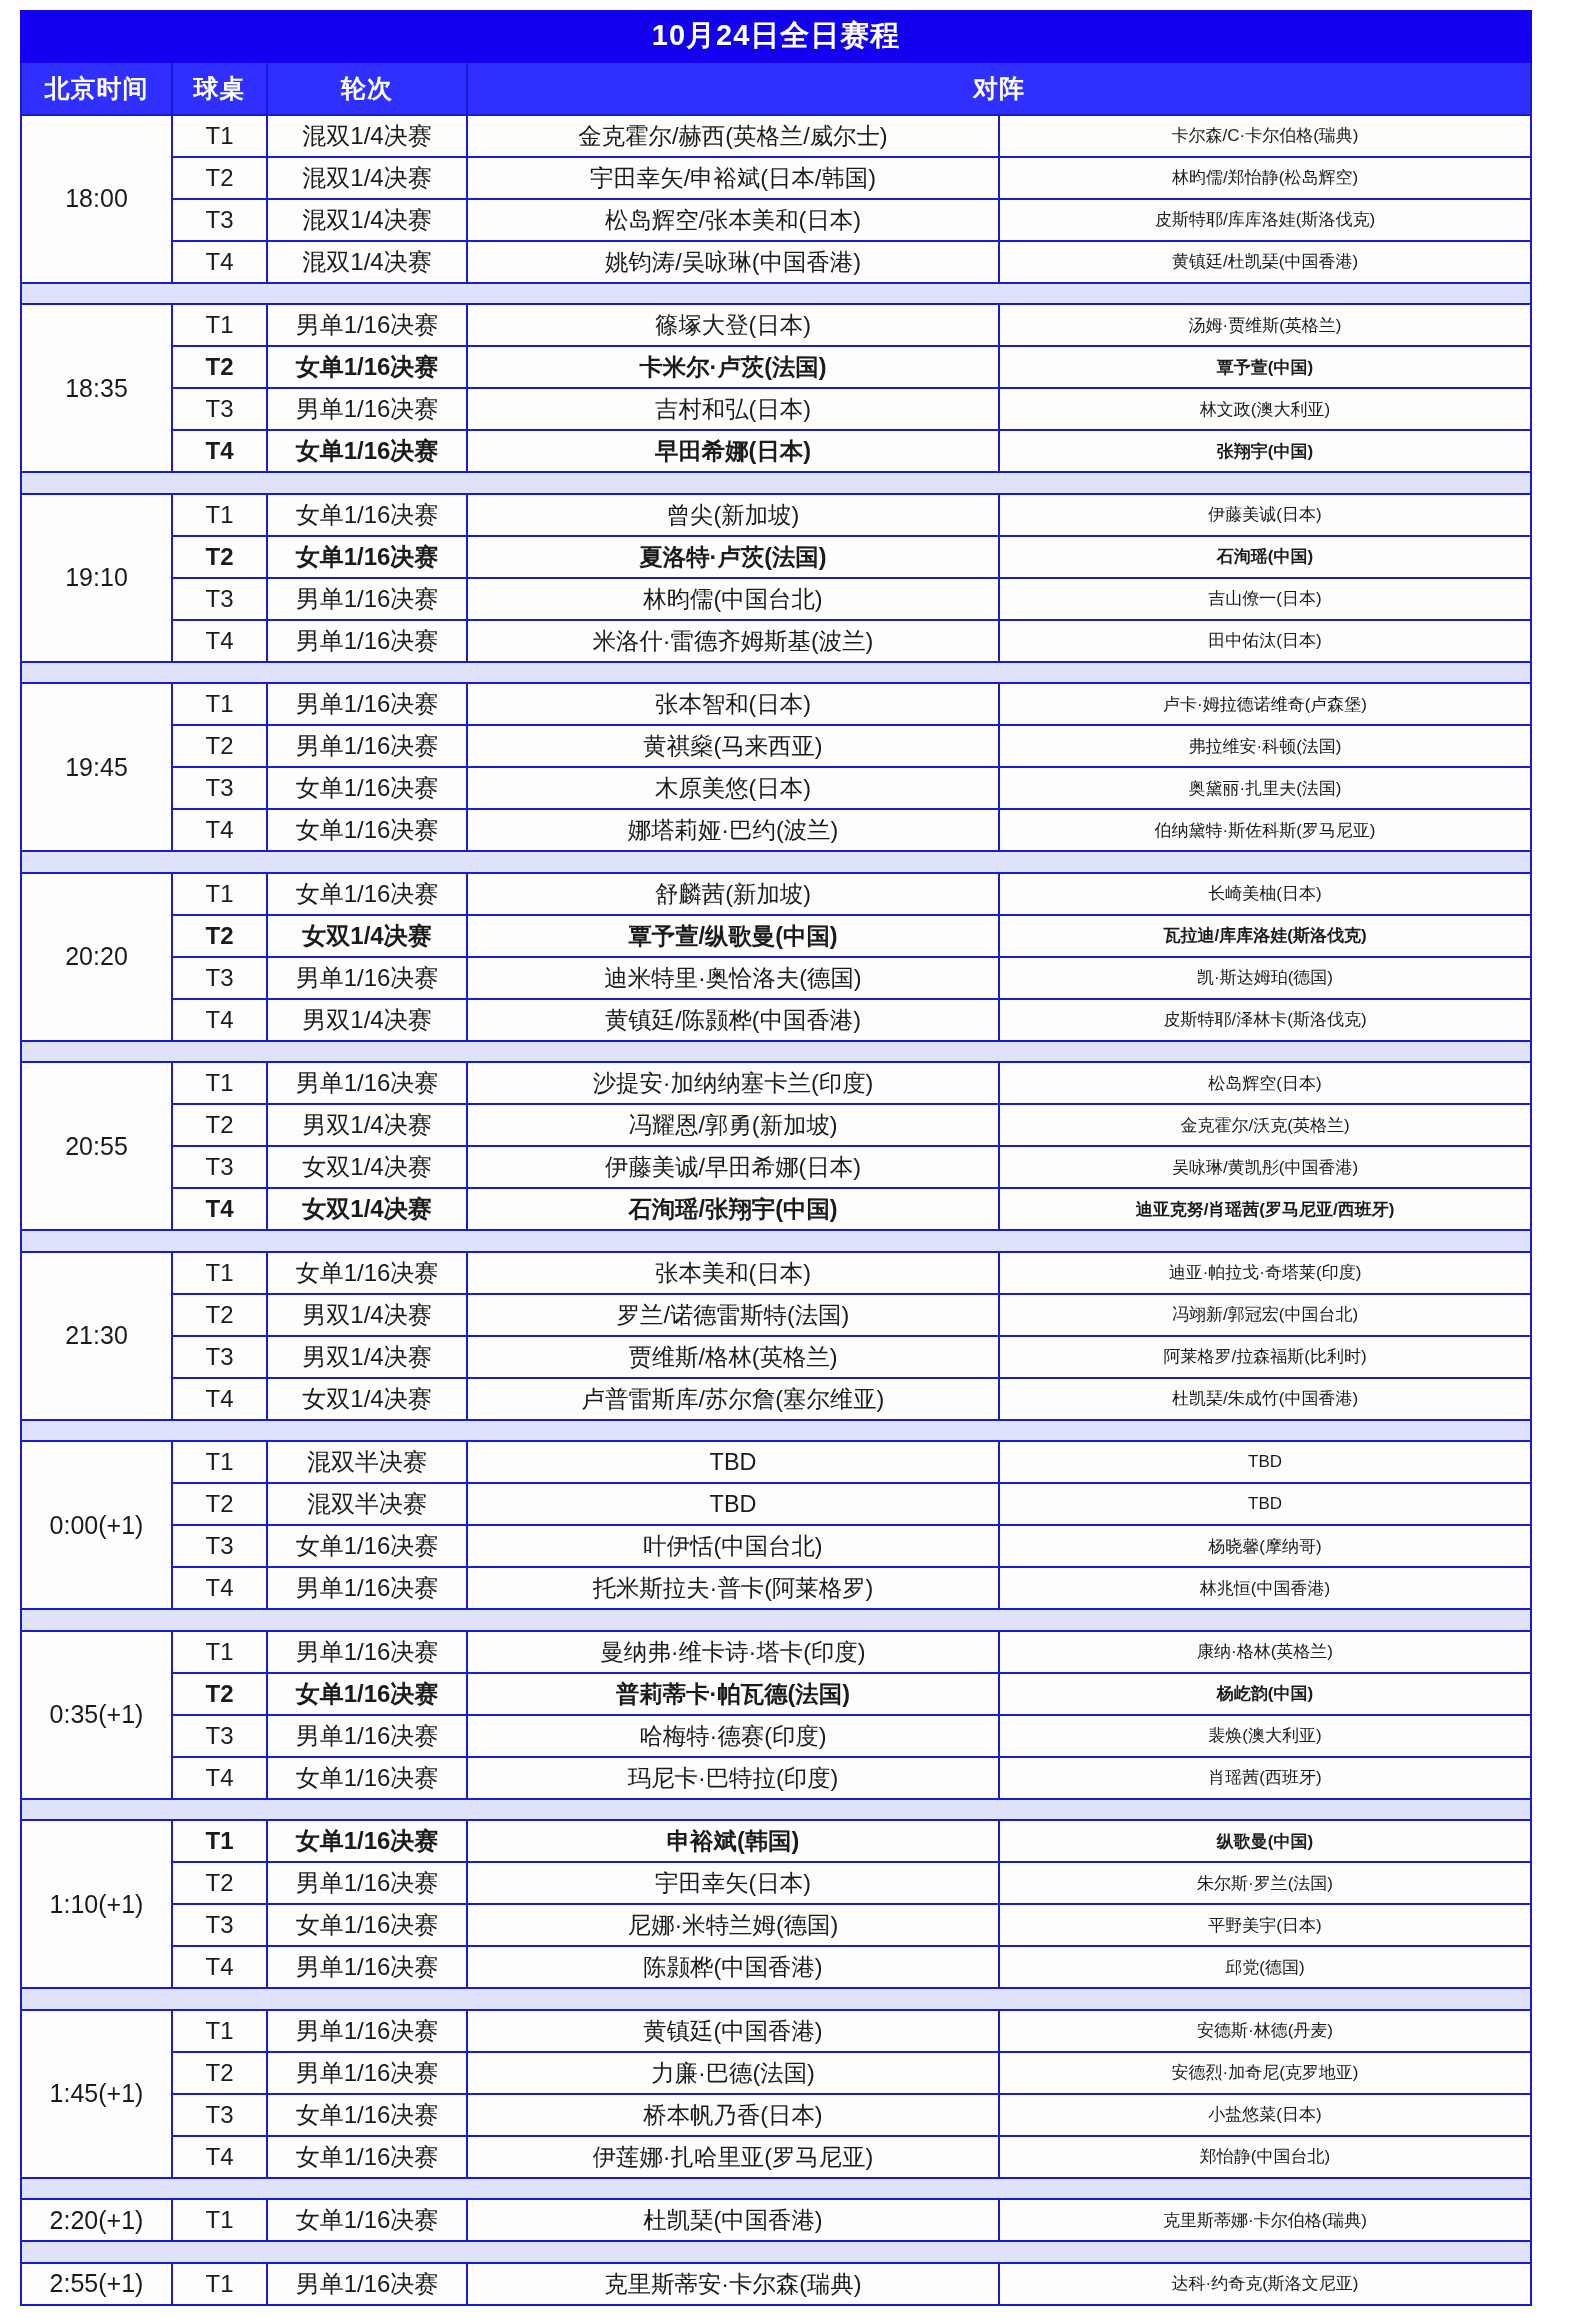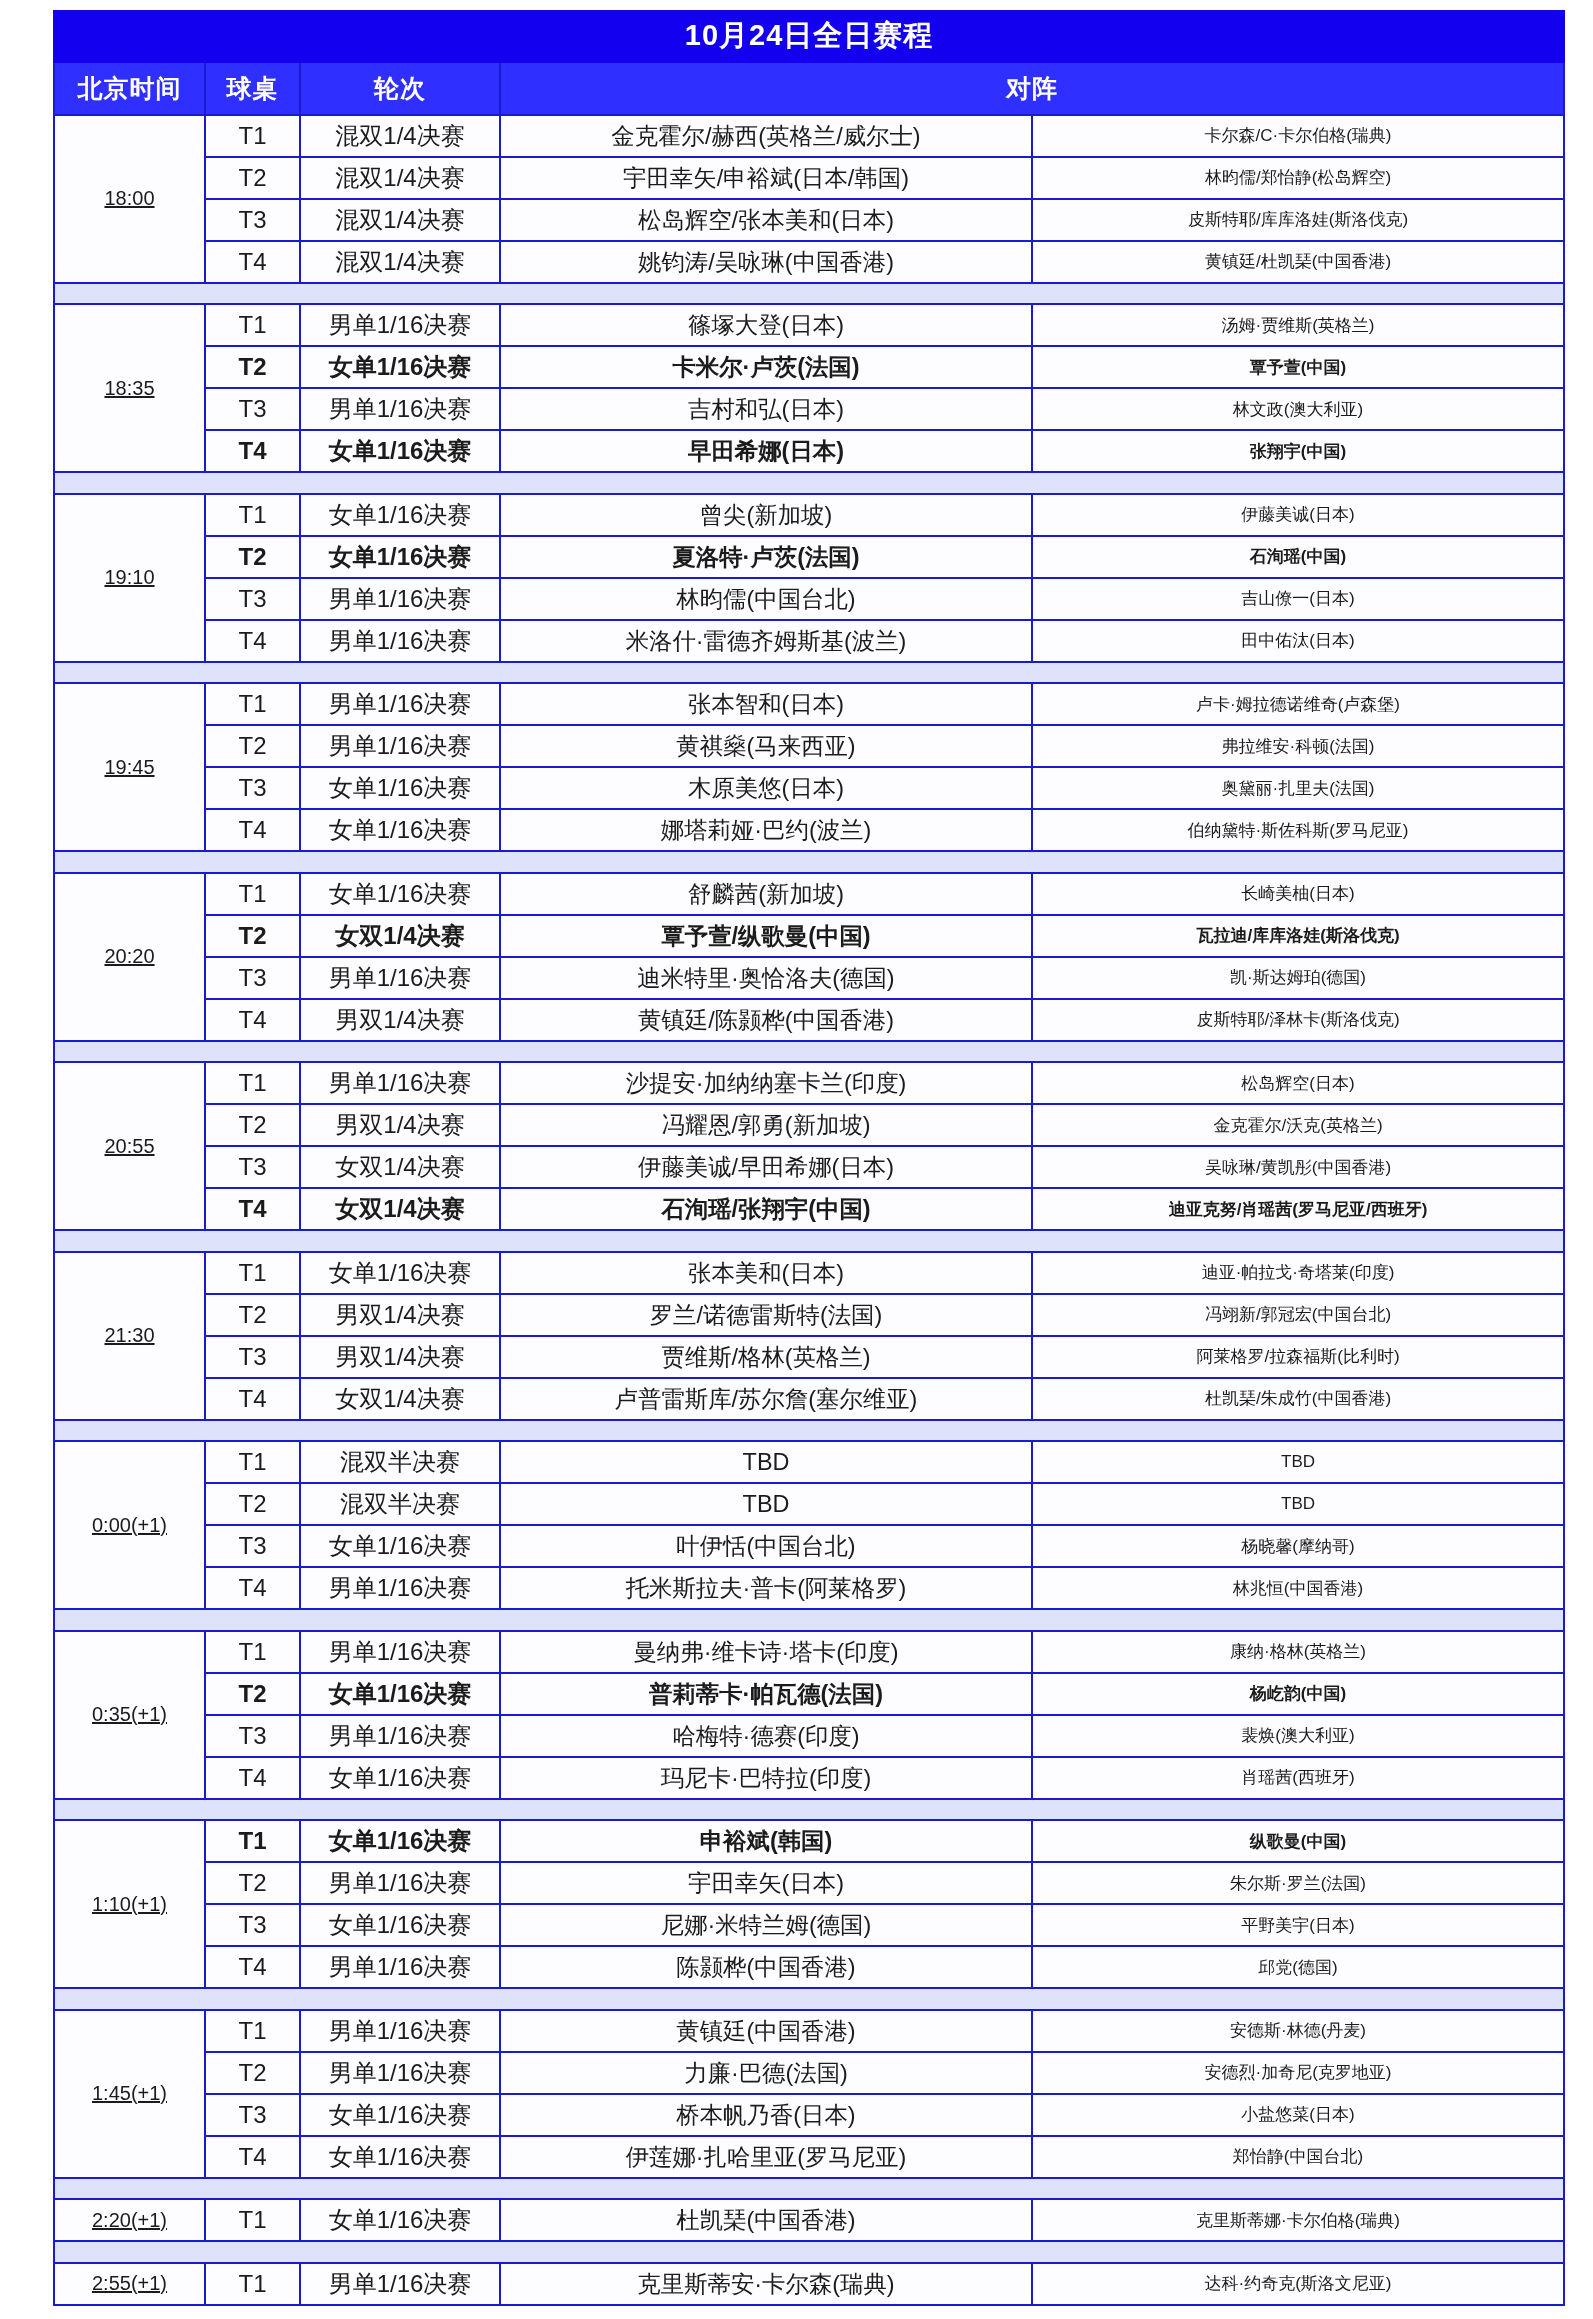--- a/index.html
+++ b/index.html
@@ -11,21 +11,21 @@
   }
   #page {
     width: 1594px;
     height: 2319px;
     position: relative;
     background: #ffffff;
     overflow: hidden;
   }
   #sched-table {
     position: absolute;
-    left: 53px;
+    left: 20px;
     top: 9.8px;
     width: 1510px;
     border-collapse: collapse;
     table-layout: fixed;
   }
   #sched-table td, #sched-table th {
     border: 2px solid #1a1ad0;
     padding: 0;
     text-align: center;
     vertical-align: middle;
@@ -59,24 +59,23 @@
     border-left: 2px solid #1a1ad0;
     border-right: 2px solid #1a1ad0;
     border-top: 2px solid #1a1ad0;
     border-bottom: 2px solid #1a1ad0;
     padding: 0;
   }
   
   .data-row td { height: 42px; }
   .c-time {
     width: 151px;
-    font-size: 20px;
+    font-size: 25px;
     color: #1b1b1b;
     background: #fdfdff;
-    text-decoration: underline;
   }
   .c-table {
     width: 95px;
     font-size: 24px;
   }
   .c-round {
     width: 200px;
     font-size: 24px;
   }
   .c-p1 { width: 532px; font-size: 23.4px; border-radius: 13px; }

